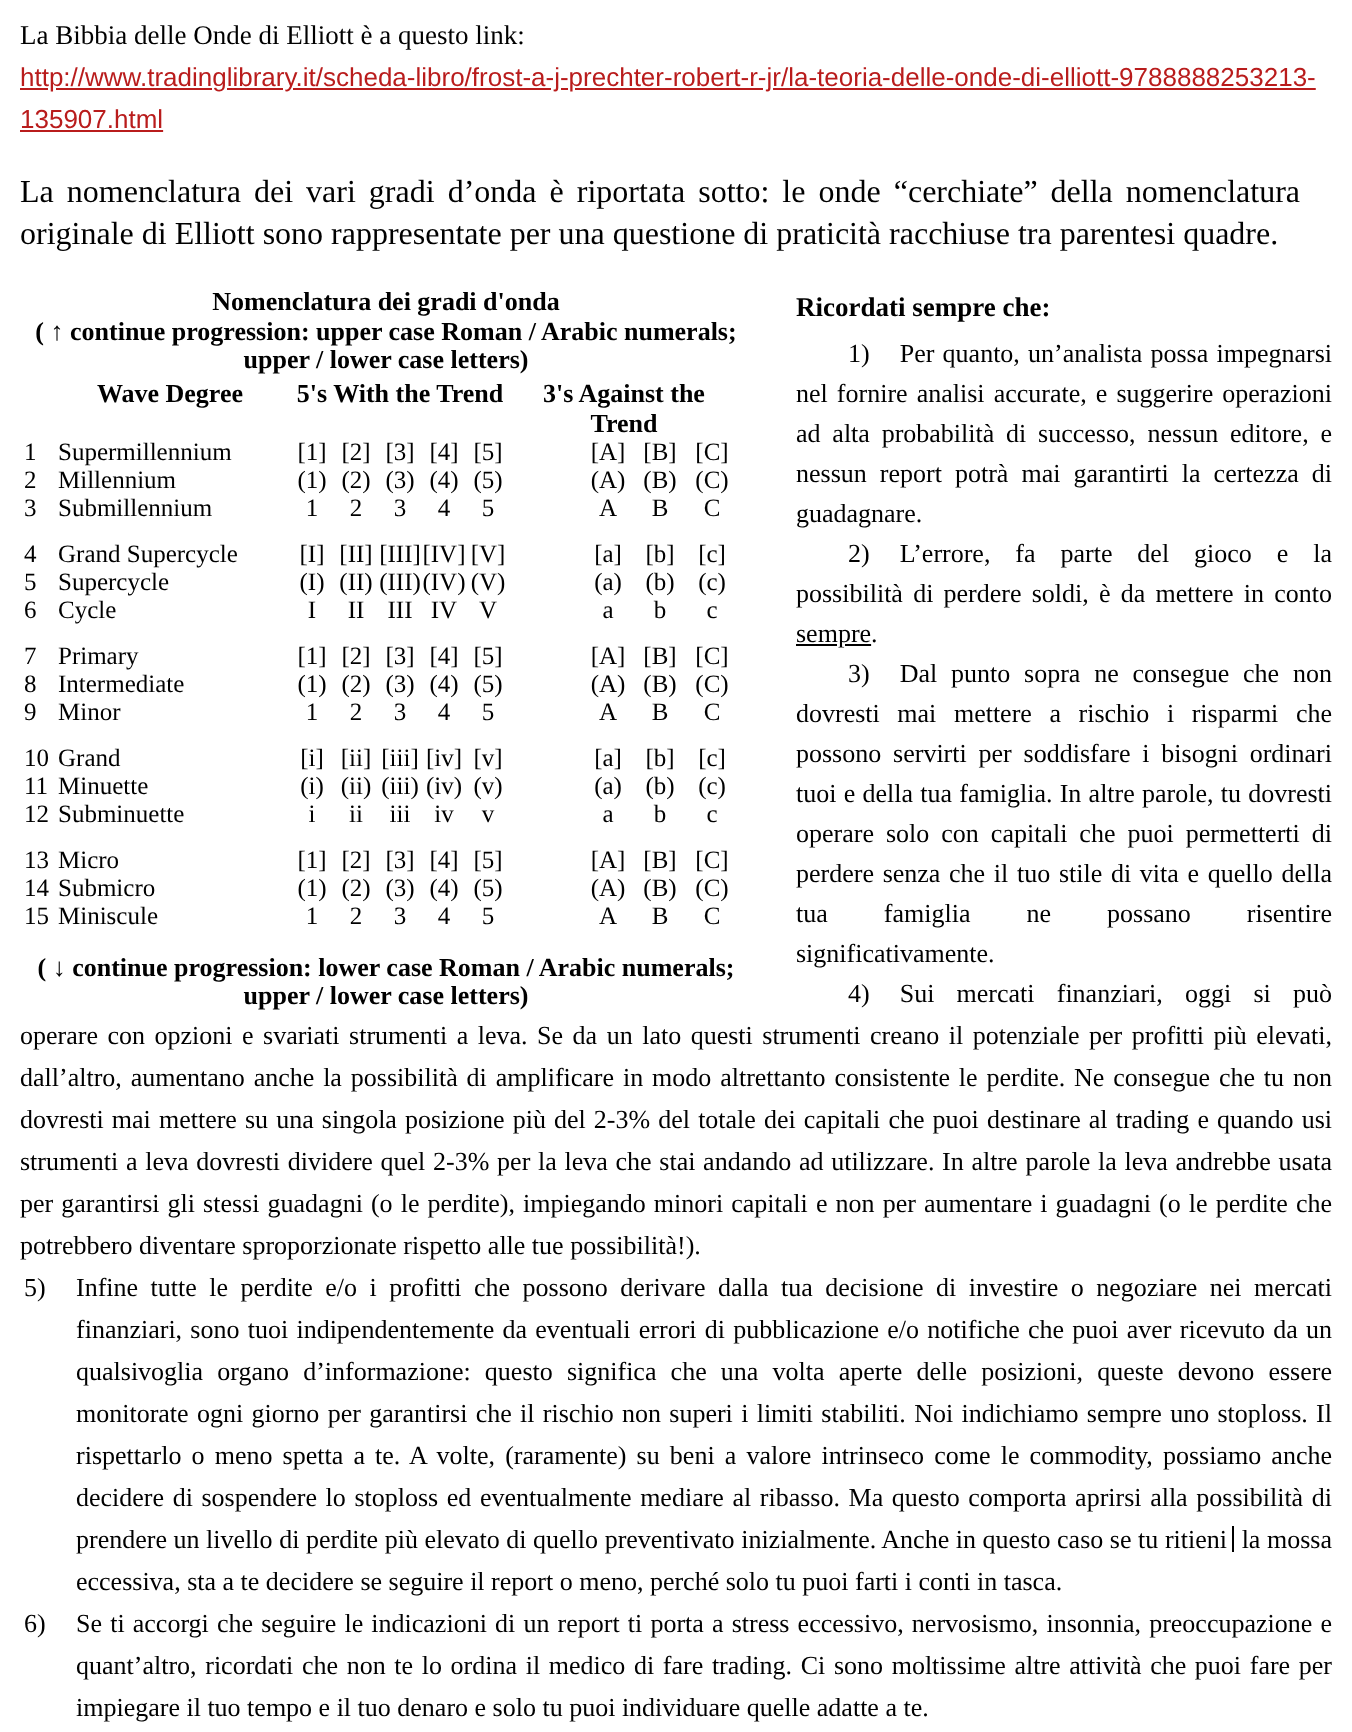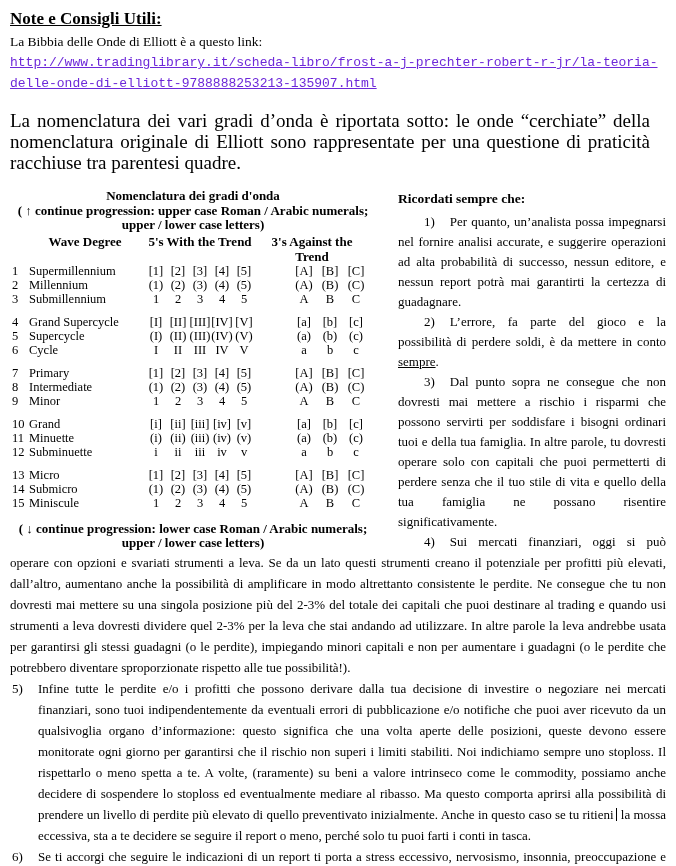--- a/index.html
+++ b/index.html
@@ -5,26 +5,26 @@
   html,body { margin:0; padding:0; background:#fff; }
   .page {
     width:676px; height:866px; box-sizing:border-box;
     background:#fff; color:#000;
     padding:8px 10px 0 10px; overflow:hidden;
     font-family:"Liberation Serif", serif;
   }
   .title { font-size:17px; font-weight:bold; text-decoration:underline; line-height:21px; margin:0 0 3px 0; }
   .intro { font-size:13.5px; line-height:19px; margin:0 0 2px 0; }
   .link  {
-    display:block; font-family:Liberation Mono, monospace;
-    font-size:13px; line-height:20.5px; color:#6d28d9;
+    display:block; font-family:Liberation Sans, sans-serif;
+    font-size:13px; line-height:20.5px; color:#b91c1c;
     text-decoration:underline; word-break:break-all;
     width:650px; margin:0 0 16px 0; cursor:pointer;
   }
-  .para { font-size:19px; line-height:21px; text-align:justify; margin:0 16px 16px 0; }
+  .para { font-size:16px; line-height:21px; text-align:justify; margin:0 16px 16px 0; }
 
   .columns { display:flex; }
   .left  { width:380px; flex:none; }
   .right { flex:1; padding-left:8px; }
 
   .tbl-title, .tbl-sub { width:366px; text-align:center; font-weight:bold; font-size:13px; line-height:14.5px; }
   .tbl-head {
     display:grid; grid-template-columns:15px 120px repeat(5,22px) 36px repeat(3,26px);
     font-weight:bold; font-size:13px; line-height:15px; margin-top:1px; align-items:start;
   }
@@ -53,21 +53,20 @@
   .b-item { display:flex; font-size:13px; line-height:21px; }
   .b-num  { width:26px; flex:none; padding-left:2px; }
   .b-text { flex:1; text-align:justify; }
   .caret  { display:inline-block; width:1px; height:13px; background:#000; margin:0 1px -2px 2px; }
 </style>
 </head>
 <body>
 
 <div class="page">
 
-  <h1 class="title">Note e Consigli Utili:</h1>
   <p class="intro">La Bibbia delle Onde di Elliott è a questo link:</p>
   <a class="link" href="#">http://www.tradinglibrary.it/scheda-libro/frost-a-j-prechter-robert-r-jr/la-teoria-delle-onde-di-elliott-9788888253213-135907.html</a>
   <p class="para">La nomenclatura dei vari gradi d’onda è riportata sotto: le onde “cerchiate” della nomenclatura originale di Elliott sono rappresentate per una questione di praticità racchiuse tra parentesi quadre.</p>
 
   <div class="columns">
 
     <div class="left">
       <div class="tbl-title">Nomenclatura dei gradi d'onda</div>
       <div class="tbl-sub">( ↑ continue progression: upper case Roman / Arabic numerals;</div>
       <div class="tbl-sub">upper / lower case letters)</div>

